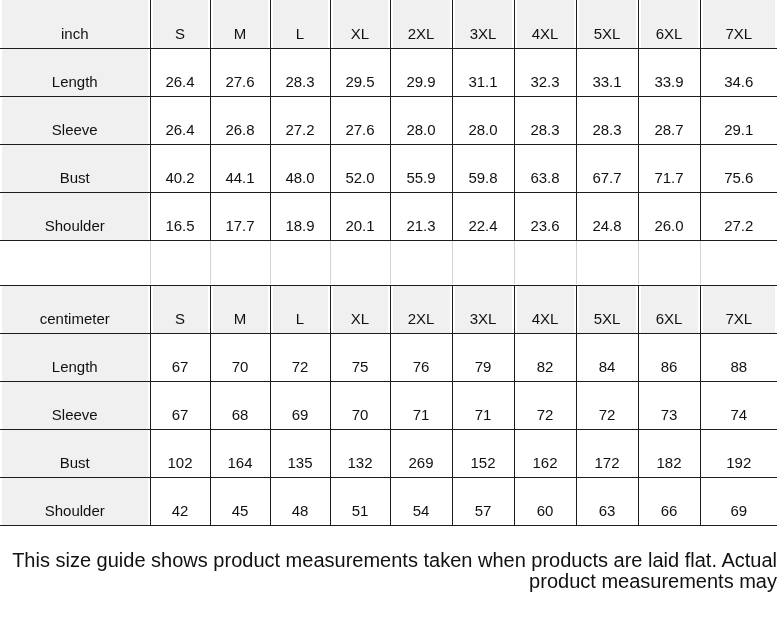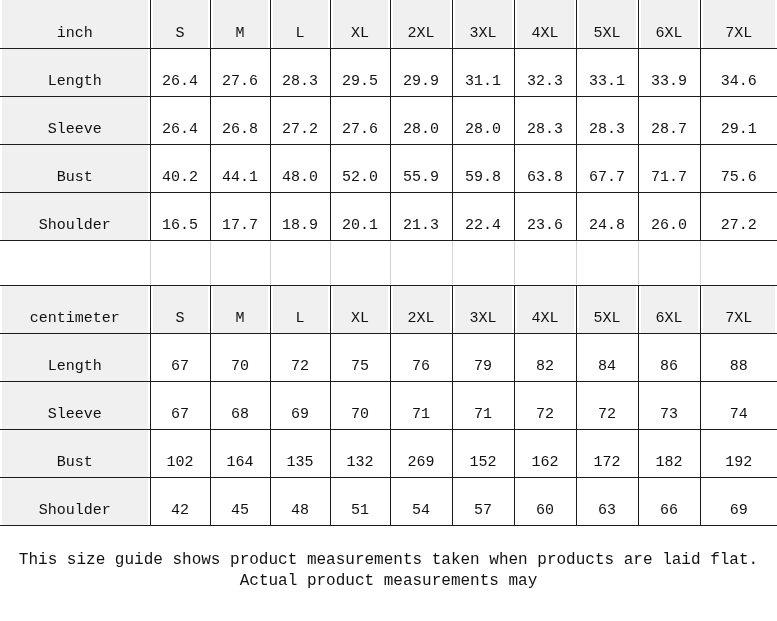--- a/index.html
+++ b/index.html
@@ -9,21 +9,20 @@
     width: 777px;
     height: 621px;
     overflow: hidden;
     font-family: "Liberation Sans", "DejaVu Sans", sans-serif;
     color: var(--text, #111111);
   }
   .page {
     width: 777px;
     height: 479px;
     position: relative;
-    font-family: Liberation Mono, monospace;
   }
   table.size-table {
     border-collapse: collapse;
     table-layout: fixed;
     width: 777px;
   }
   table.size-table th,
   table.size-table td {
     border: 1px solid var(--grid-dark, #1c1c1c);
     box-sizing: border-box;
@@ -55,22 +54,22 @@
   }
   .table-gap .vline {
     position: absolute;
     top: 0;
     bottom: 1px;
     width: 1px;
     background: var(--grid-light, #d4d4d4);
   }
   .footnote {
     margin: 24px 0 9px 0;
-    text-align: center;
-    font-size: 16px;
+    text-align: right;
+    font-size: 20px;
     line-height: 21px;
     color: var(--text, #111111);
   }
 </style>
 </head>
 <body>
 
 <div class="page">
 
   <table class="size-table no-top">

